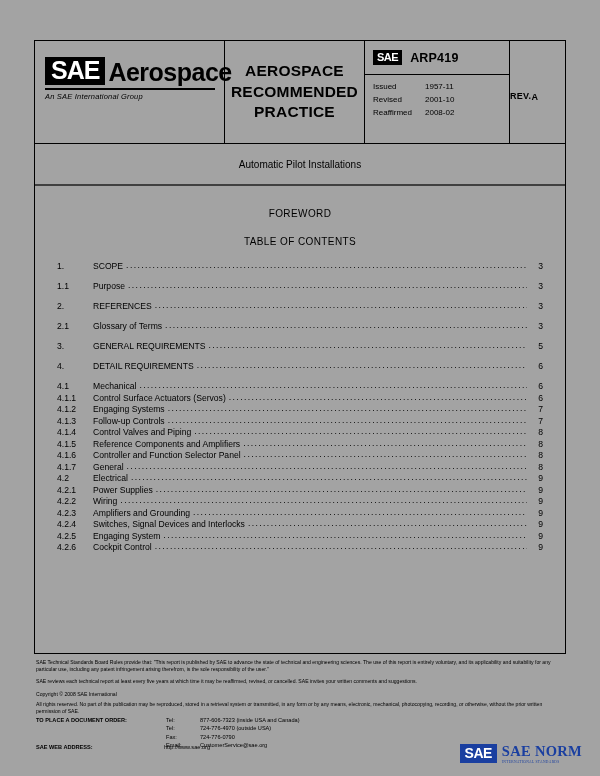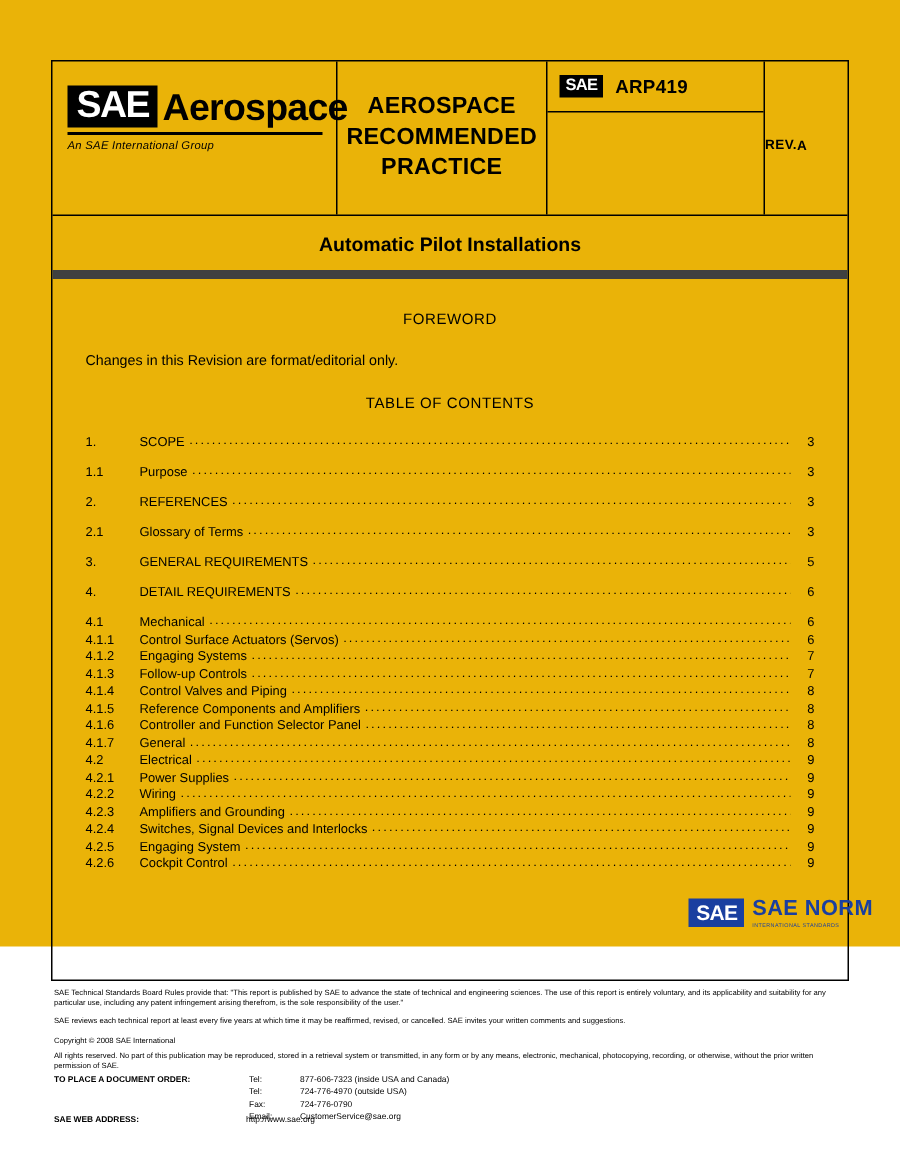--- a/index.html
+++ b/index.html
@@ -12,22 +12,22 @@
     height: 776px;
     position: relative;
     font-family: "Liberation Sans", sans-serif;
     color: #000000;
     overflow: hidden;
   }
   .page {
     position: absolute;
     left: 0; top: 0;
     width: 600px;
-    height: 631px;
-    background: #eab308;
+    height: 776px;
+    background: #a3a3a3;
   }
 
   
   .doc-frame {
     position: absolute;
     left: 34px;
     top: 40px;
     width: 532px;
     height: 614px;
     border: 1px solid #000;
@@ -144,27 +144,26 @@
     align-items: center;
     padding-top: 8px;
     font-size: 9px;
   }
   .rev-label { font-weight: bold; letter-spacing: 0.3px; }
   .rev-val { font-weight: bold; margin-top: 2px; }
 
   
   .subject-band {
     height: 42px;
-    border-bottom: 6px solid #404040;
+    border-bottom: 2px solid #404040;
     box-sizing: border-box;
     display: flex;
     align-items: center;
     justify-content: center;
-    font-size: 13px;
-    font-weight: bold;
+    font-size: 10px;
   }
 
   
   .body-area {
     padding: 16px 22px 10px 22px;
     box-sizing: border-box;
     font-size: 9px;
   }
   .centered-head {
     text-align: center;
@@ -294,21 +293,21 @@
     font-size: 14.5px;
     letter-spacing: 0.3px;
     line-height: 1;
   }
   .badge-sub {
     color: #1a3fa0;
     font-size: 3.6px;
     letter-spacing: 0.3px;
     margin-top: 2px;
   }
-  .badge-col { display: flex; flex-direction: column; }
+  .badge-col { display: flex; flex-direction: column; font-family: Liberation Serif, serif; }
 </style>
 </head>
 <body>
 
 <div class="page">
 
   <div class="doc-frame">
 
     <div class="header-band">
 
@@ -325,35 +324,48 @@
         <div>AEROSPACE</div>
         <div>RECOMMENDED</div>
         <div>PRACTICE</div>
       </div>
 
       <div class="hdr-doc">
         <div class="doc-num-row">
           <span class="sae-mini">SAE</span>
           <span class="doc-num">ARP419</span>
         </div>
+        <div class="date-list">
+          <div class="date-row">
+            <span class="date-label">Issued</span>
+            <span class="date-val">1957-11</span>
+          </div>
+          <div class="date-row">
+            <span class="date-label">Revised</span>
+            <span class="date-val">2001-10</span>
+          </div>
+          <div class="date-row">
+            <span class="date-label">Reaffirmed</span>
+            <span class="date-val">2008-02</span>
+          </div>
+        </div>
       </div>
 
       <div class="hdr-rev">
         <span class="rev-label">REV.</span>
         <span class="rev-val">A</span>
       </div>
     </div>
 
     <div class="subject-band">
       <span>Automatic Pilot Installations</span>
     </div>
 
     <div class="body-area">
       <div class="centered-head">FOREWORD</div>
-      <p class="para">Changes in this Revision are format/editorial only.</p>
       <div class="toc-head">TABLE OF CONTENTS</div>
 
       <div class="toc" id="toc-container">
           <div class="toc-row major">
             <span class="toc-num">1.</span>
             <span class="toc-label">SCOPE</span>
             <span class="toc-dots">................................................................................................................................................................</span>
             <span class="toc-page">3</span>
           </div>
           <div class="toc-row major">

